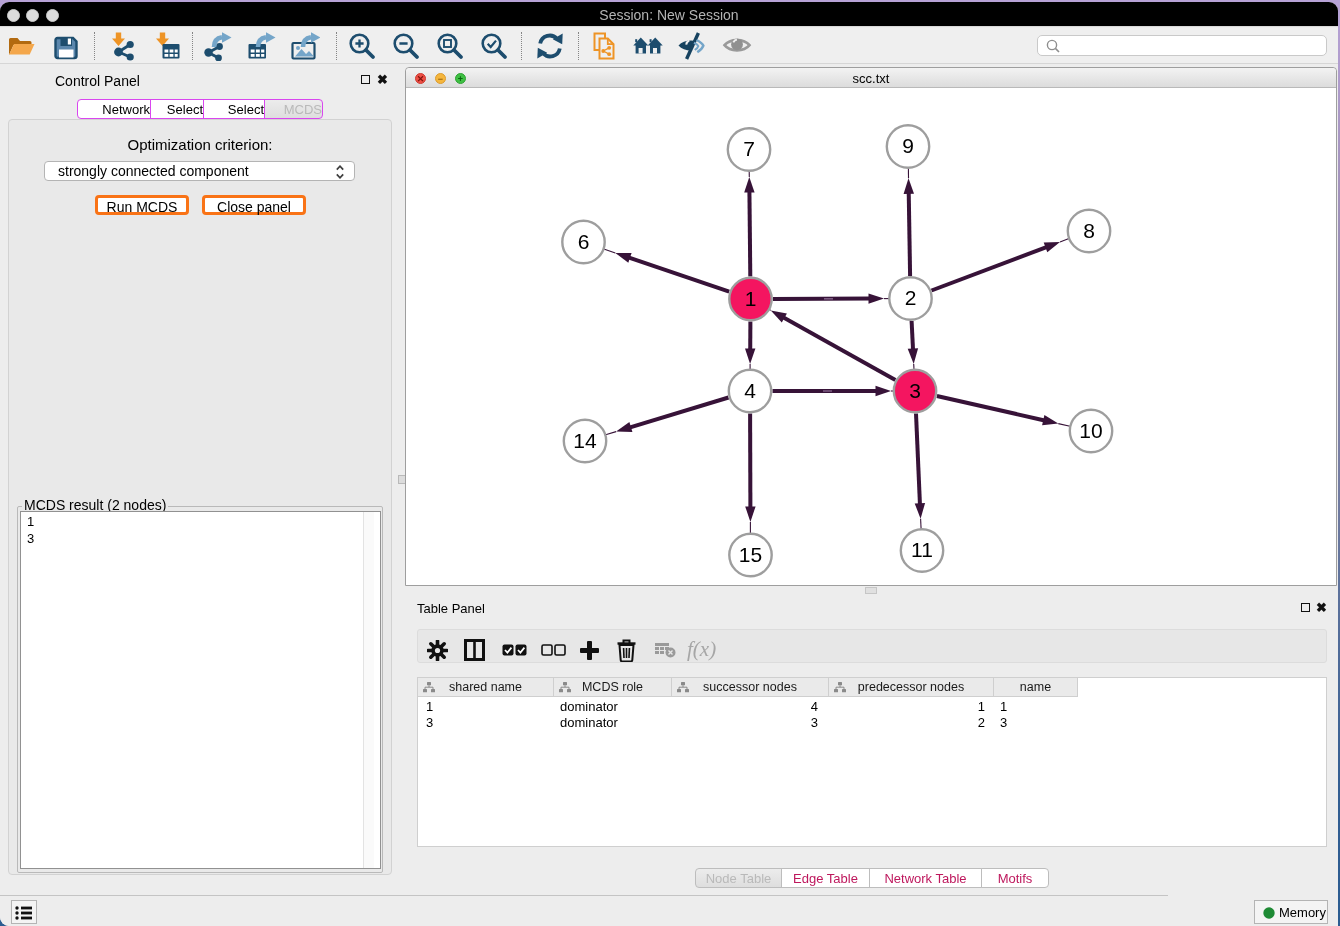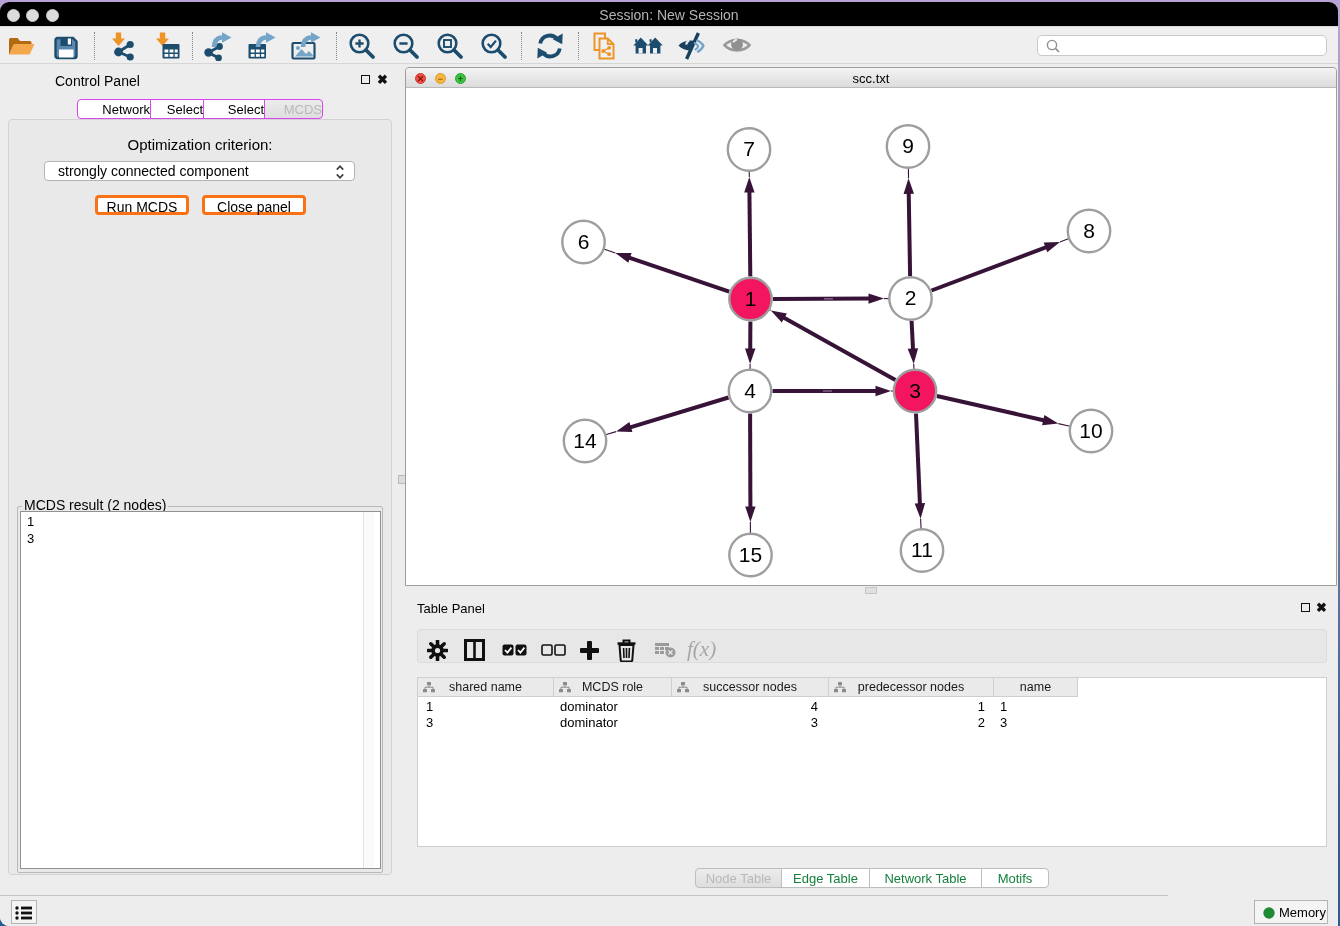--- a/index.html
+++ b/index.html
@@ -33,21 +33,21 @@
 #netwin { position:absolute; left:405px; top:65px; width:932px; height:519px; border:1px solid #9e9e9e; border-radius:4px 4px 0 0; background:#fff; }
 #nettitle { position:absolute; left:0; top:0; width:930px; height:20px; background:linear-gradient(180deg,#f3f3f3,#dcdcdc); border-bottom:1px solid #b9b9b9; border-radius:4px 4px 0 0; }
 .tl2 { position:absolute; top:5px; width:11px; height:11px; border-radius:50%; font-size:9px; font-weight:bold; text-align:center; line-height:11px; }
 
 #tp-title { position:absolute; left:417px; top:599px; font-size:13px; color:#000; }
 #tp-toolbar { position:absolute; left:417px; top:627px; width:910px; height:34px; background:#e7e7e7; border:1px solid #dcdcdc; border-radius:3px;padding-left:16px; }
 #tp-table { position:absolute; left:417px; top:675px; width:910px; height:170px; background:#fff; border:1px solid #cfcfcf; }
 .th { position:absolute; top:0; height:19px; background:#eaeaea; border-right:1px solid #cfcfcf; border-bottom:1px solid #cfcfcf; font-size:12.5px; color:#1a1a1a; text-align:center; line-height:19px; }
 .td { position:absolute; font-size:13px; color:#000; }
 
-.btab { position:absolute; top:866px; height:20px; background:#fff; border:1px solid #bdbdbd; font-size:13px; text-align:center; line-height:19px; color:#15803d; }
+.btab { position:absolute; top:866px; height:20px; background:#fff; border:1px solid #bdbdbd; font-size:13px; text-align:center; line-height:19px; color:#be185d; }
 
 #statusbar { position:absolute; left:0; top:893px; width:1168px; height:31px; background:#ededed; border-top:1px solid #c4c4c4; }
 #membtn { position:absolute; left:1254px; top:4px; width:74px; height:24px; background:#f4f4f4; border:1px solid #b4b4b4; font-size:13px; color:#000; }
 #listbtn { position:absolute; left:11px; top:4px; width:26px; height:24px; background:#f4f4f4; border:1px solid #b4b4b4; }
 </style>
 </head>
 <body>
 <div id="app">
   <div id="titlebar">
     <div class="tl" style="left:7px;"></div>

